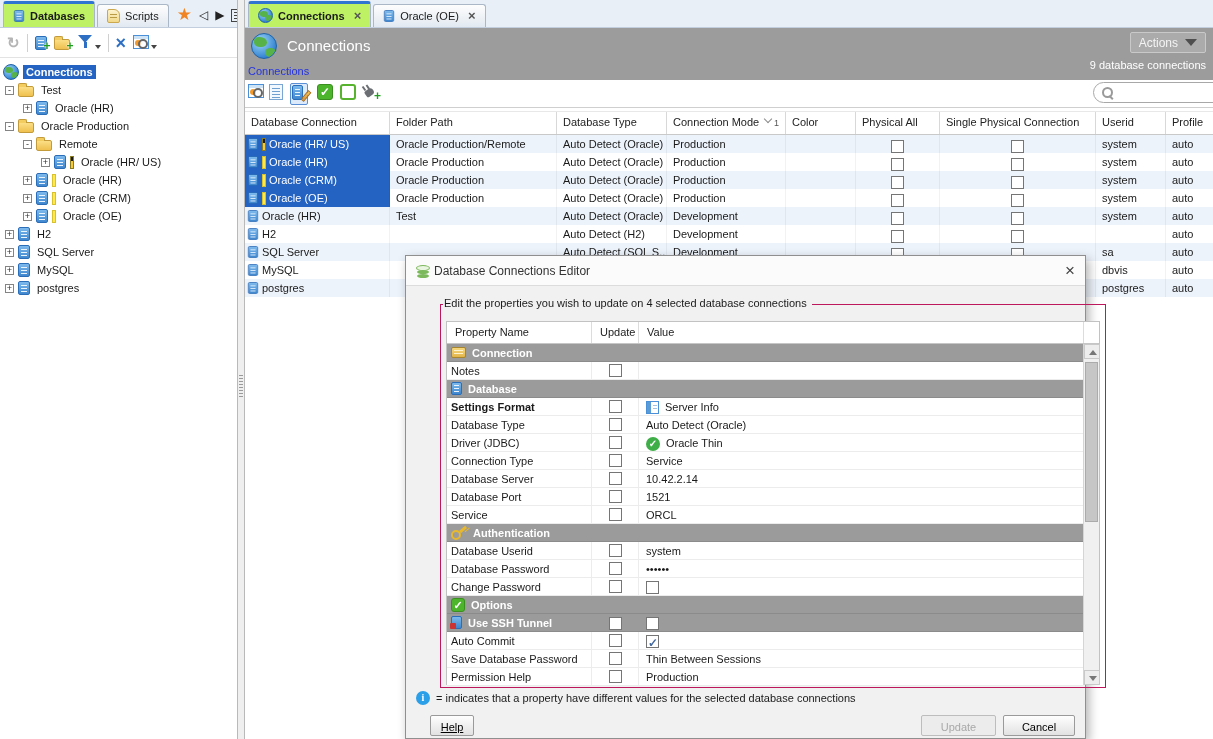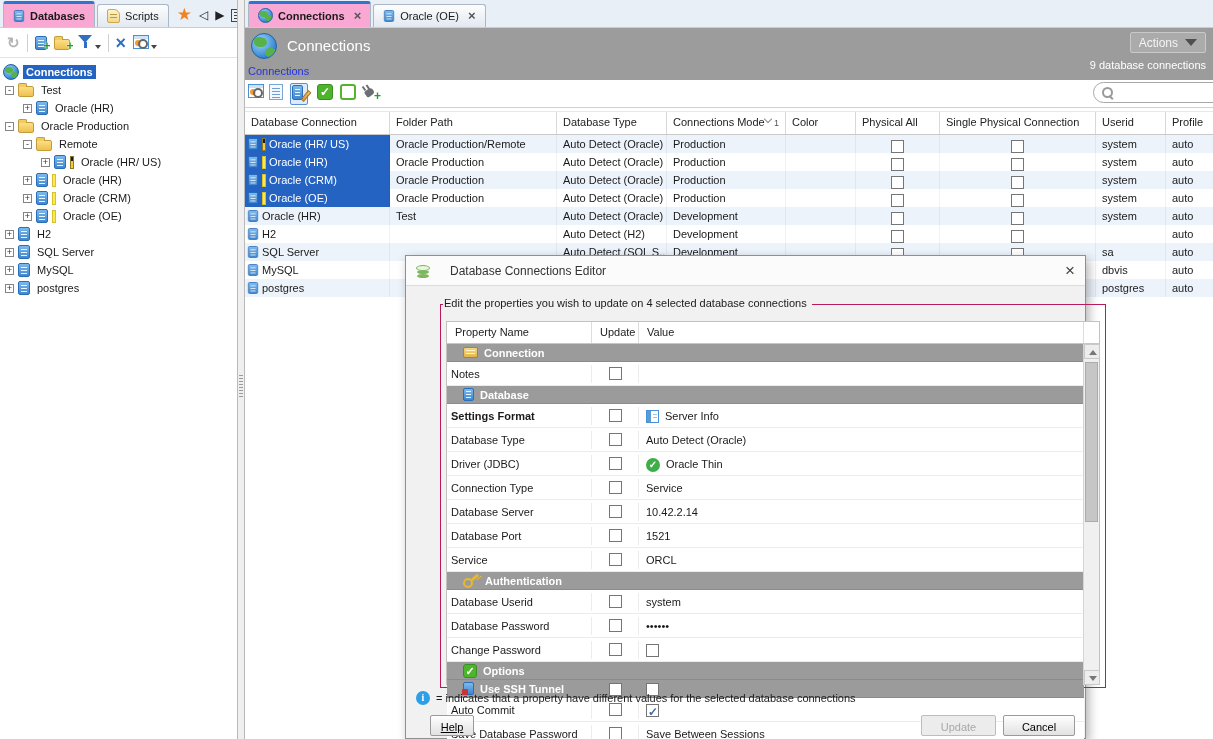--- a/index.html
+++ b/index.html
@@ -5,21 +5,21 @@
   * { margin:0; padding:0; box-sizing:border-box; }
   html,body { width:1213px; height:739px; }
   body { font-family:"Liberation Sans", sans-serif; font-size:11px; color:#1a1a1a; background:#fff; overflow:hidden; position:relative; }
   .cb13 { display:inline-block; width:13px; height:13px; border:1px solid #757575; background:#fff; position:relative; vertical-align:middle; }
   .cb13.checked::after { content:"✓"; position:absolute; left:1px; top:-2px; font-size:12px; font-weight:bold; color:#44699d; }
 
   
   #left-panel { position:absolute; left:0; top:0; width:237px; height:739px; background:#fff; }
   .tab-strip { height:28px; background:#e9eff7; border-bottom:1px solid #c2cedd; display:flex; align-items:flex-end; padding-left:3px; }
   .tab { height:23px; display:flex; align-items:center; gap:5px; padding:0 9px; border:1px solid #aab7c6; border-bottom:none; border-radius:3px 3px 0 0; background:linear-gradient(#fdfdfd,#e2e9f1); margin-right:2px; white-space:nowrap; cursor:default; }
-  .tab.active { background:#f9a8d4; border-top:3px solid #2f74d0; font-weight:bold; height:26px; }
+  .tab.active { background:#bef264; border-top:3px solid #2f74d0; font-weight:bold; height:26px; }
   .tab .tab-close { color:#555; font-size:13px; font-weight:bold; margin-left:4px; line-height:10px; }
   .tabstrip-icons { display:flex; align-items:center; gap:7px; margin:0 0 5px 6px; }
 
   .left-toolbar { height:30px; display:flex; align-items:center; gap:7px; padding:0 7px; border-bottom:1px solid #e3e3e3; }
   .tb-sep { width:1px; height:18px; background:#d0d0d0; }
 
   #tree { padding-top:5px; }
   .tree-row { height:18px; display:flex; align-items:center; white-space:nowrap; }
   .t-indent { flex:0 0 auto; }
   .t-exp { flex:0 0 auto; width:9px; height:9px; border:1px solid #848484; background:#fff; font-size:9px; line-height:7px; text-align:center; color:#333; margin-right:4px; }
@@ -126,37 +126,37 @@
   .gic-key { width:16px; height:14px; position:relative; }
   .gic-key::before { content:""; position:absolute; left:0; bottom:0; width:6px; height:6px; border:2px solid #e8b92e; border-radius:50%; }
   .gic-key::after { content:""; position:absolute; left:8px; top:2px; width:8px; height:3px; background:#e8b92e; transform:rotate(-40deg); box-shadow:3px 3px 0 -1px #e8b92e; }
   .gic-ssh { width:11px; height:13px; background:linear-gradient(#7db9ec,#3f87cf); border:1px solid #2a6db8; border-radius:2px; position:relative; }
   .gic-ssh::before { content:""; position:absolute; left:-2px; bottom:-1px; width:6px; height:6px; background:#c33; border-radius:1px; }
   .gic-options { width:14px; height:14px; background:#4db52c; border:1px solid #3a8f20; border-radius:3px; color:#fff; font-weight:bold; font-size:11px; line-height:13px; text-align:center; }
   .gic-options::after { content:"✓"; }
 
   
   #dialog { position:absolute; left:405px; top:255px; width:681px; height:484px; background:#f1f1f1; border:1px solid #8f8f8f; box-shadow:3px 4px 10px rgba(0,0,0,0.3); }
-  #dlg-titlebar { position:absolute; left:0; top:0; right:0; height:30px; background:#fbfbfb; border-bottom:1px solid #dcdcdc; display:flex; align-items:center; padding:0 10px; gap:20px; }
+  #dlg-titlebar { position:absolute; left:0; top:0; right:0; height:30px; background:#fbfbfb; border-bottom:1px solid #dcdcdc; display:flex; align-items:center; padding:0 10px; gap:4px; }
   #dlg-titlebar .dlg-title { font-size:12px; color:#333; }
   #dlg-close { margin-left:auto; font-size:17px; color:#444; line-height:14px; }
   #dlg-groupbox { position:absolute; left:7px; top:48px; width:666px; height:384px; border:1px solid #be185d;margin-left:27px; }
   #dlg-legend { position:absolute; left:2px; top:-8px; background:#f1f1f1; padding:0 5px 0 1px; color:#1a1a1a; }
   #prop-table { position:absolute; left:5px; top:16px; width:654px; height:364px; background:#fff; border:1px solid #c2c2c2; }
   #prop-header { display:flex; height:22px; border-bottom:1px solid #c6c6c6; }
   .p-hcol { padding:4px 0 0 8px; border-right:1px solid #dcdcdc; color:#222; }
   .pc0 { width:145px; } .pc1 { width:47px; } .pc2 { width:445px; }
   #prop-rows { position:absolute; left:0; top:22px; width:637px; }
-  .prop-row { display:flex; height:24px; border-bottom:1px solid #ececec; background:#fff; align-items:center; }
+  .prop-row { display:flex; height:18px; border-bottom:1px solid #ececec; background:#fff; align-items:center; }
   .pr-label { width:145px; padding-left:4px; border-right:1px solid #ececec; height:18px; line-height:18px; overflow:hidden; white-space:nowrap; }
   .pr-label.bold { font-weight:bold; }
   .pr-update { width:47px; text-align:center; border-right:1px solid #ececec; height:18px; padding-top:2px; }
   .pr-value { flex:1; padding-left:7px; height:18px; line-height:18px; white-space:nowrap; overflow:hidden; }
   .prop-group { display:flex; height:18px; background:#9b9b9b; color:#fff; font-weight:bold; align-items:center; border-bottom:1px solid #8b8b8b; }
-  .pg-labelwrap { width:145px; padding-left:14px; display:flex; align-items:center; height:18px; }
+  .pg-labelwrap { width:145px; padding-left:2px; display:flex; align-items:center; height:18px; }
   .pg-cb1 { width:47px; text-align:center; padding-top:2px; }
   .pg-cb2 { flex:1; padding-left:7px; padding-top:2px; }
   #prop-scrollbar { position:absolute; right:0; top:22px; width:16px; height:341px; background:#f0f0f0; border-left:1px solid #d5d5d5; }
   .sb-btn { position:absolute; left:0; width:16px; height:15px; background:#ededed; border:1px solid #c9c9c9; }
   .sb-btn .tri-up { position:absolute; left:4px; top:5px; width:0; height:0; border-left:4px solid transparent; border-right:4px solid transparent; border-bottom:5px solid #777; }
   .sb-btn .tri-down { position:absolute; left:4px; top:5px; width:0; height:0; border-left:4px solid transparent; border-right:4px solid transparent; border-top:5px solid #777; }
   #sb-thumb { position:absolute; left:1px; top:18px; width:13px; height:160px; background:#c6c6c6; border:1px solid #ababab; }
   #dlg-footnote { position:absolute; left:10px; top:435px; display:flex; align-items:center; gap:6px; }
   .dlg-btn { position:absolute; top:459px; height:21px; border:1px solid #9a9a9a; border-radius:2px; background:linear-gradient(#fefefe,#e2e2e2); font-size:11px; font-family:"Liberation Sans",sans-serif; text-align:center; padding-top:3px; }
   #btn-help { left:24px; width:44px;text-decoration:underline; }
@@ -341,21 +341,21 @@
   </div>
       <div class="g-col" style="width: 167px;">
     <span class="g-label">Folder Path</span>
     
   </div>
       <div class="g-col" style="width: 110px;">
     <span class="g-label">Database Type</span>
     
   </div>
       <div class="g-col" style="width: 119px;">
-    <span class="g-label">Connections Mode</span>
+    <span class="g-label">Connection Mode</span>
     <span class="sort-ind">
           <span class="chev"></span>
           <span class="num">1</span>
         </span>
   </div>
       <div class="g-col" style="width: 70px;">
     <span class="g-label">Color</span>
     
   </div>
       <div class="g-col" style="width: 84px;">
@@ -647,21 +647,21 @@
     <div class="pr-label">Auto Commit</div>
     <div class="pr-update"><span class="cb13"></span></div>
     <div class="pr-value">
       <span class="pv-cb cb13 checked"></span>
     </div>
   </div>
           <div class="prop-row">
     <div class="pr-label">Save Database Password</div>
     <div class="pr-update"><span class="cb13"></span></div>
     <div class="pr-value">
-      <span class="pv-text">Save Between Sessions</span>
+      <span class="pv-text">Thin Between Sessions</span>
     </div>
   </div>
           <div class="prop-row">
     <div class="pr-label">Permission Help</div>
     <div class="pr-update"><span class="cb13"></span></div>
     <div class="pr-value">
       <span class="pv-text">Production</span>
     </div>
   </div>
         </div>

